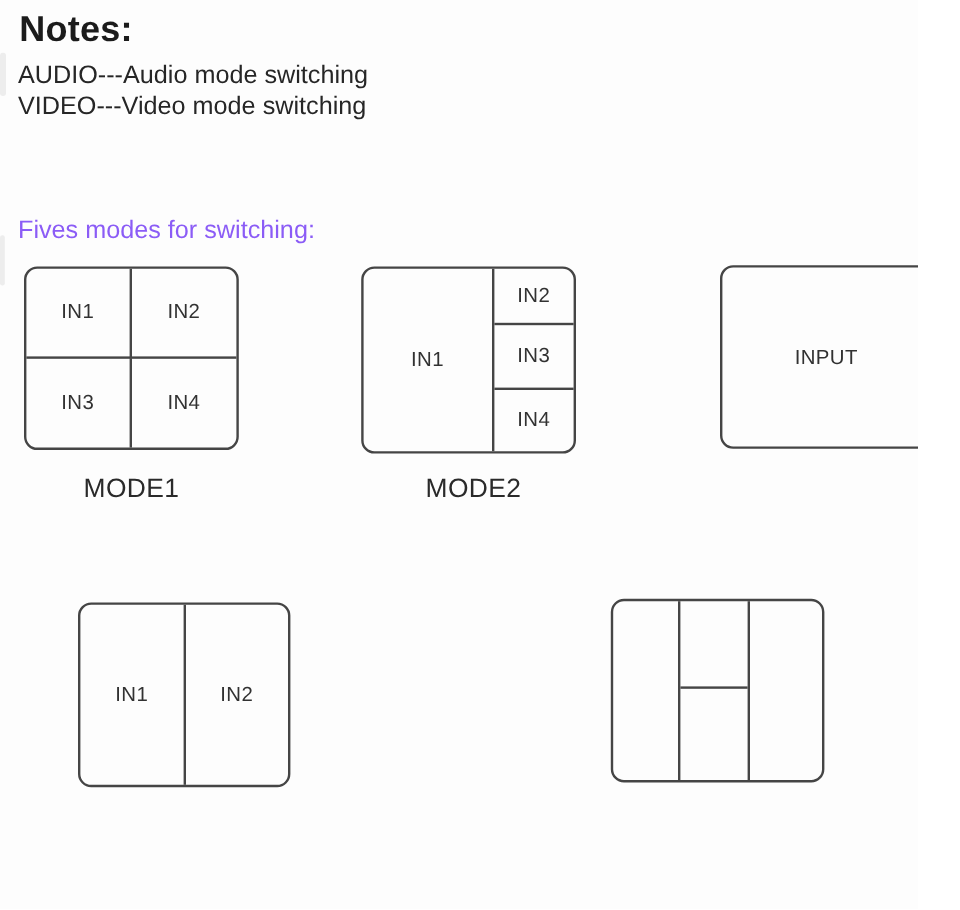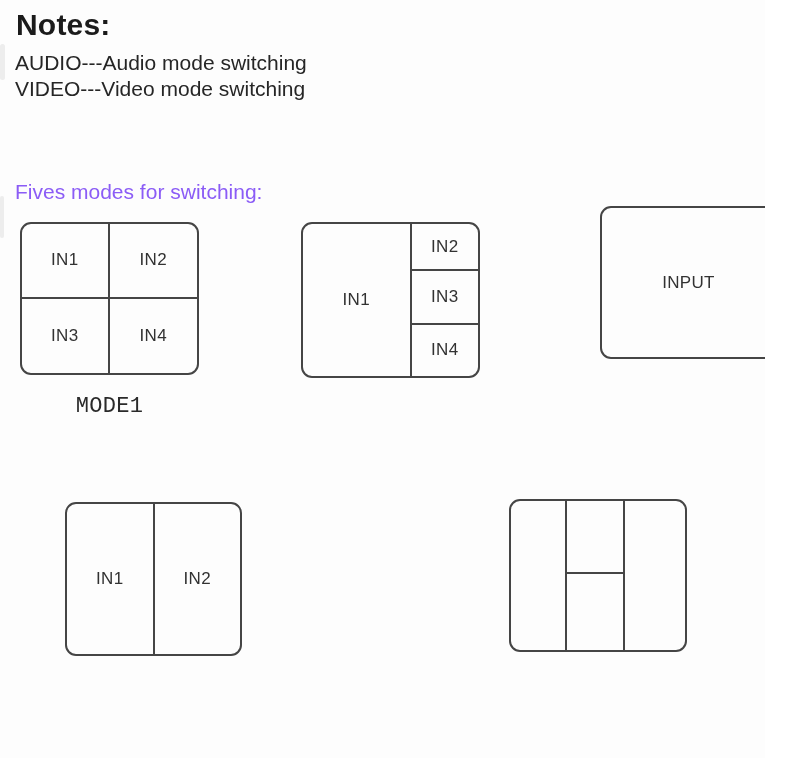--- a/index.html
+++ b/index.html
@@ -87,21 +87,21 @@
     flex: 1;
     display: flex;
     flex-direction: column;
   }
   .mode2 .m2-right .cell { flex: 1; }
   .mode2 .m2-r1 { flex: 0 0 31% !important; border-bottom: 2px solid #454545; }
   .mode2 .m2-r2 { border-bottom: 2px solid #454545; }
 
   
   .mode3 {
-    left: 600px; top: 206px; width: 177px; height: 153px;
+    left: 600px; top: 221px; width: 177px; height: 153px;
     display: flex;
   }
   .mode3 .cell { flex: 1; }
 
   
   .mode4 {
     left: 65px; top: 502px; width: 177px; height: 154px;
     display: flex;
   }
   .mode4 .cell { flex: 1; }
@@ -130,21 +130,21 @@
   .mode5 .m5-col3 { flex: 1; }
 
   
   .mode-label {
     position: absolute;
     text-align: center;
     font-size: 22px;
     color: #2a2a2a;
     letter-spacing: 0.3px;
   }
-  .label1 { left: 20px;  width: 179px; top: 394px; font-family: Liberation Mono, monospace; }
+  .label1 { left: 20px;  width: 179px; top: 394px; }
   .label2 { left: 305px; width: 179px; top: 394px; }
   .label3 { left: 604px; width: 177px; top: 394px; }
   .label4 { left: 65px;  width: 177px; top: 676px; }
   .label5 { left: 509px; width: 178px; top: 673px; }
 
   
   .artifact {
     position: absolute;
     background: #e6e6e6;
     border-radius: 3px;
@@ -179,20 +179,21 @@
   <div class="mode-label label1">MODE1</div>
 
   <div class="mode-box mode2">
     <div class="cell m2-left">IN1</div>
     <div class="m2-right">
       <div class="cell m2-r1">IN2</div>
       <div class="cell m2-r2">IN3</div>
       <div class="cell m2-r3">IN4</div>
     </div>
   </div>
+  <div class="mode-label label2">MODE2</div>
 
   <div class="mode-box mode3">
     <div class="cell">INPUT</div>
   </div>
 
   <div class="mode-box mode4">
     <div class="cell m4-left">IN1</div>
     <div class="cell m4-right">IN2</div>
   </div>
 

